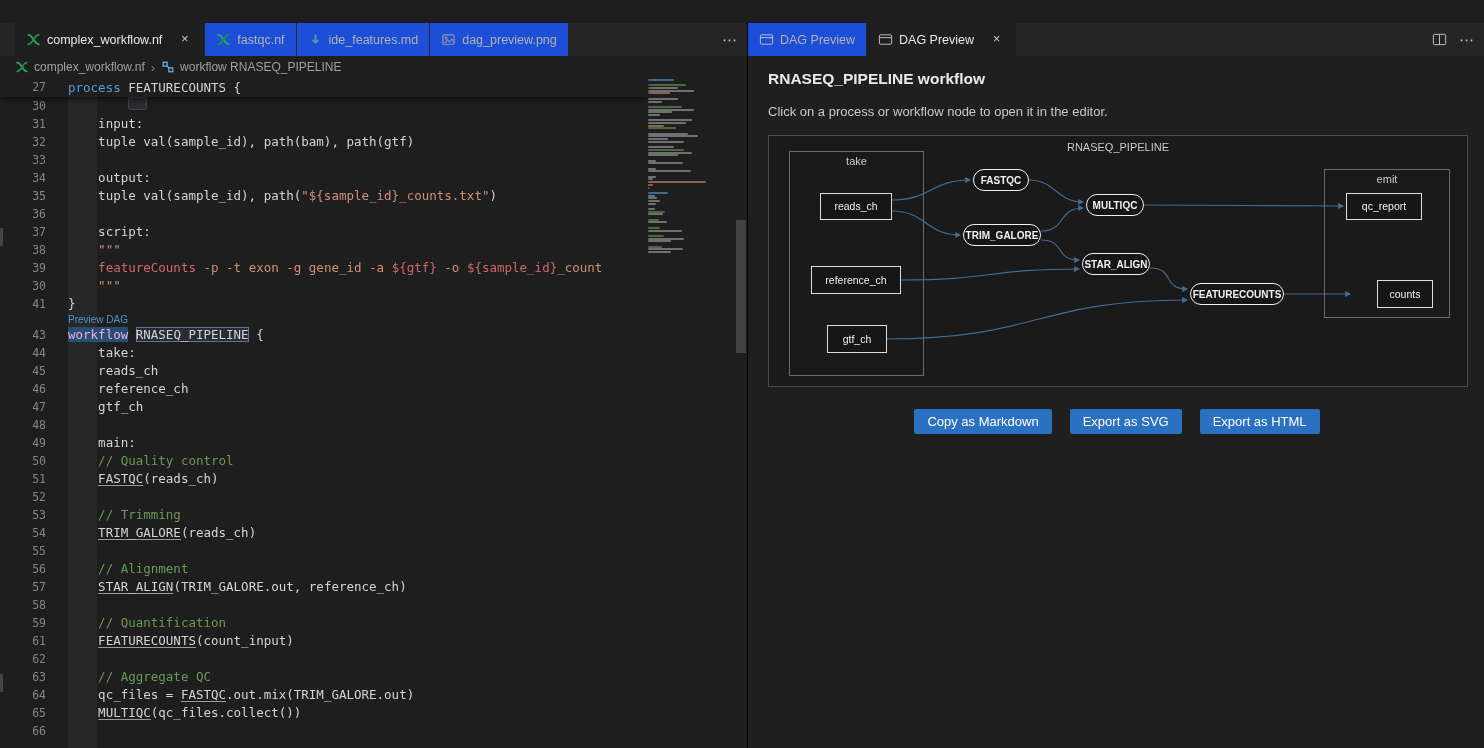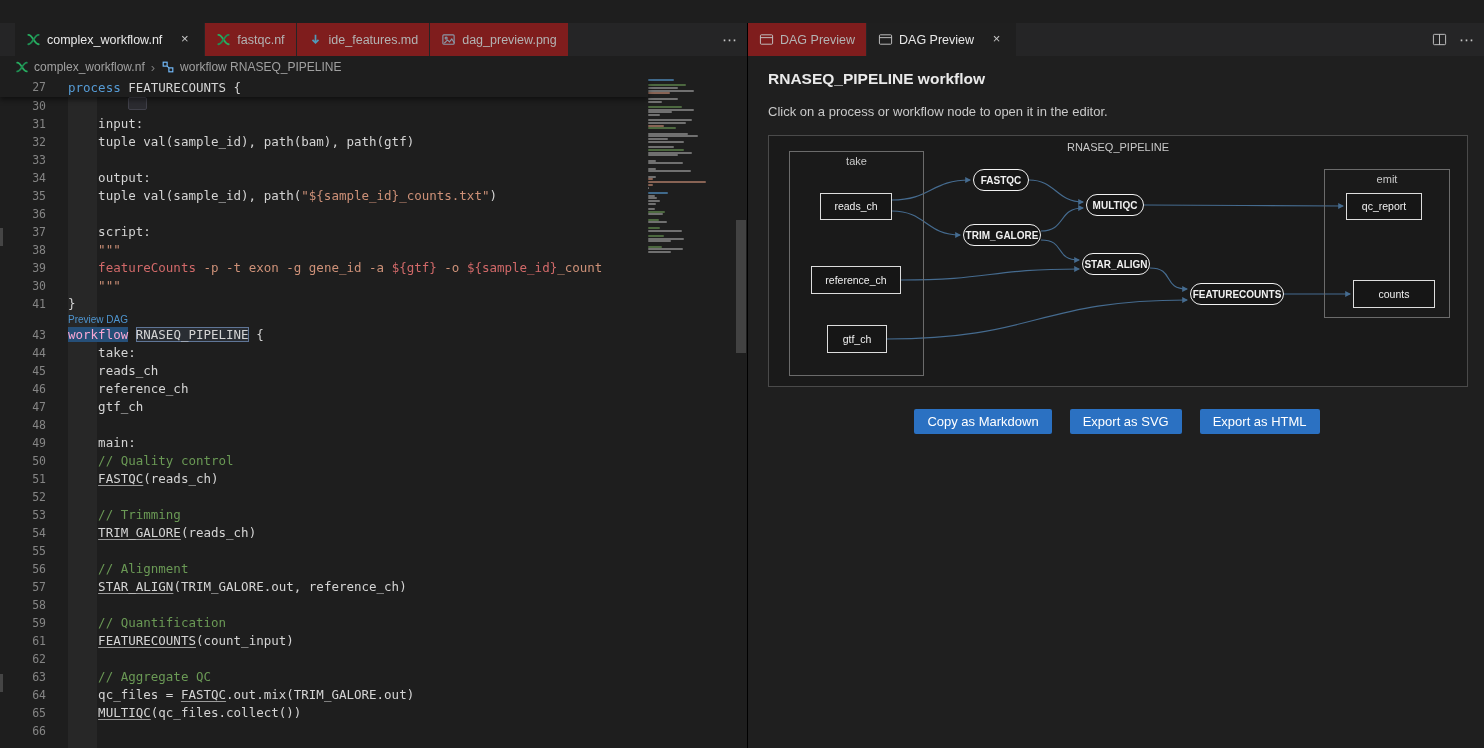--- a/index.html
+++ b/index.html
@@ -6,21 +6,21 @@
   body{width:1484px;height:748px;display:flex;background:#1e1e1e;color:#d4d4d4;
        font-family:"Liberation Sans",sans-serif;overflow:hidden;}
   .group{display:flex;flex-direction:column;height:748px;margin-top:23px;}
   #editor-group{width:748px;}
   #preview-group{width:736px;border-left:1px solid #000;background:#1f1f1f;}
 
   
   .tabbar{height:33px;background:#252526;display:flex;align-items:stretch;flex:none;}
   #editor-group .tabbar{padding-left:15px;}
   .tabs{display:flex;}
-  .tab{display:flex;align-items:center;gap:6px;padding:0 11px;background:#7f1d1d;
+  .tab{display:flex;align-items:center;gap:6px;padding:0 11px;background:#1d4ed8;
        border-right:1px solid #252526;color:#b3b3b3;font-size:12.5px;cursor:default;}
   .tab.active{background:#1e1e1e;color:#e8e8e8;}
   #preview-group .tab.active{background:#1f1f1f;}
   .tab-icon{display:flex;width:15px;height:15px;flex:none;}
   .tab-icon svg{width:15px;height:15px;}
   .tab-close{margin-left:8px;width:17px;height:17px;line-height:16px;text-align:center;
        border-radius:4px;color:#c8c8c8;font-size:13px;}
   .spacer{flex:1;}
   .bar-actions{display:flex;align-items:center;gap:12px;padding:0 10px;color:#c5c5c5;}
   .bar-actions .act{display:flex;align-items:center;font-size:15px;}
@@ -332,21 +332,21 @@
           </div>
           <div class="node channel" style="left: 51px; top: 56.5px; width: 72px; height: 27px;">reads_ch</div>
           <div class="node channel" style="left: 42px; top: 130px; width: 90px; height: 28px;">reference_ch</div>
           <div class="node channel" style="left: 58px; top: 189px; width: 60px; height: 28px;">gtf_ch</div>
           <div class="node process" style="left: 204px; top: 33px; width: 56px; height: 22px;">FASTQC</div>
           <div class="node process" style="left: 194px; top: 88px; width: 78px; height: 22px;">TRIM_GALORE</div>
           <div class="node process" style="left: 317px; top: 58px; width: 58px; height: 22px;">MULTIQC</div>
           <div class="node process" style="left: 313px; top: 117px; width: 68px; height: 22px;">STAR_ALIGN</div>
           <div class="node process" style="left: 421px; top: 147px; width: 94px; height: 22px;">FEATURECOUNTS</div>
           <div class="node channel" style="left: 577px; top: 56.5px; width: 76px; height: 27px;">qc_report</div>
-          <div class="node channel" style="left: 584px; top: 144px; width: 82px; height: 28px;">counts</div>
+          <div class="node channel" style="left: 608px; top: 144px; width: 56px; height: 28px;">counts</div>
         </div>
     </div>
     <div class="pv-actions" id="preview-actions">
         <button class="pv-btn">Copy as Markdown</button>
         <button class="pv-btn">Export as SVG</button>
         <button class="pv-btn">Export as HTML</button>
       </div>
   </div>
 </div>
 

